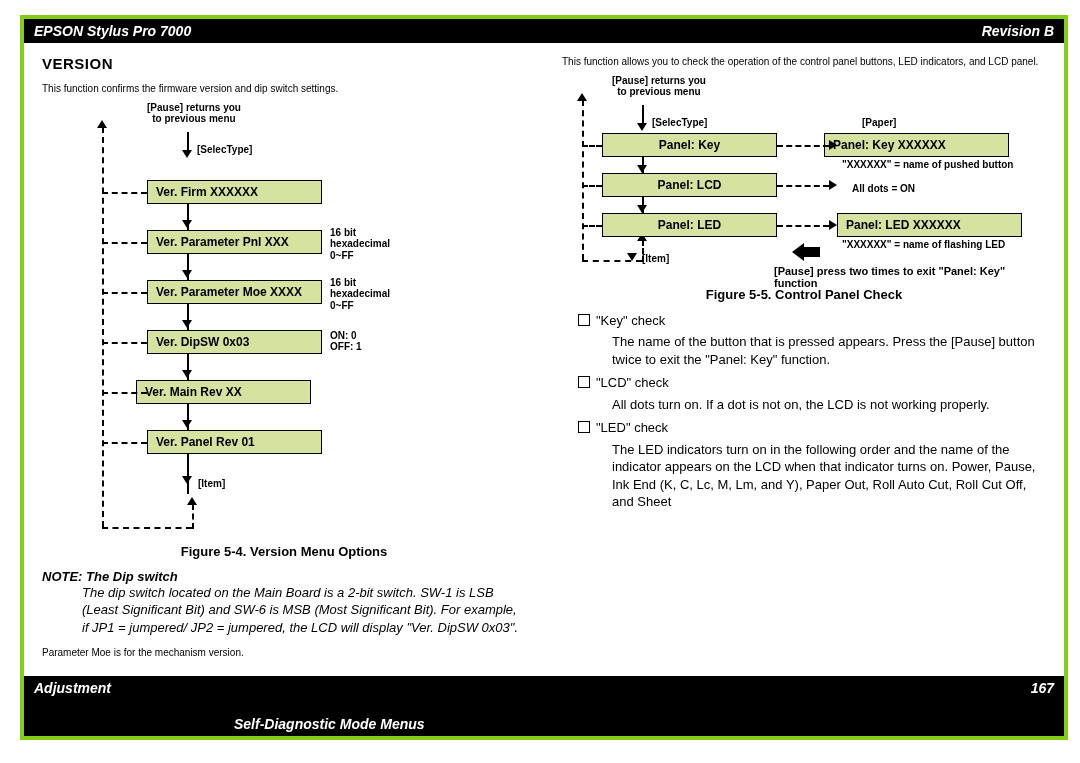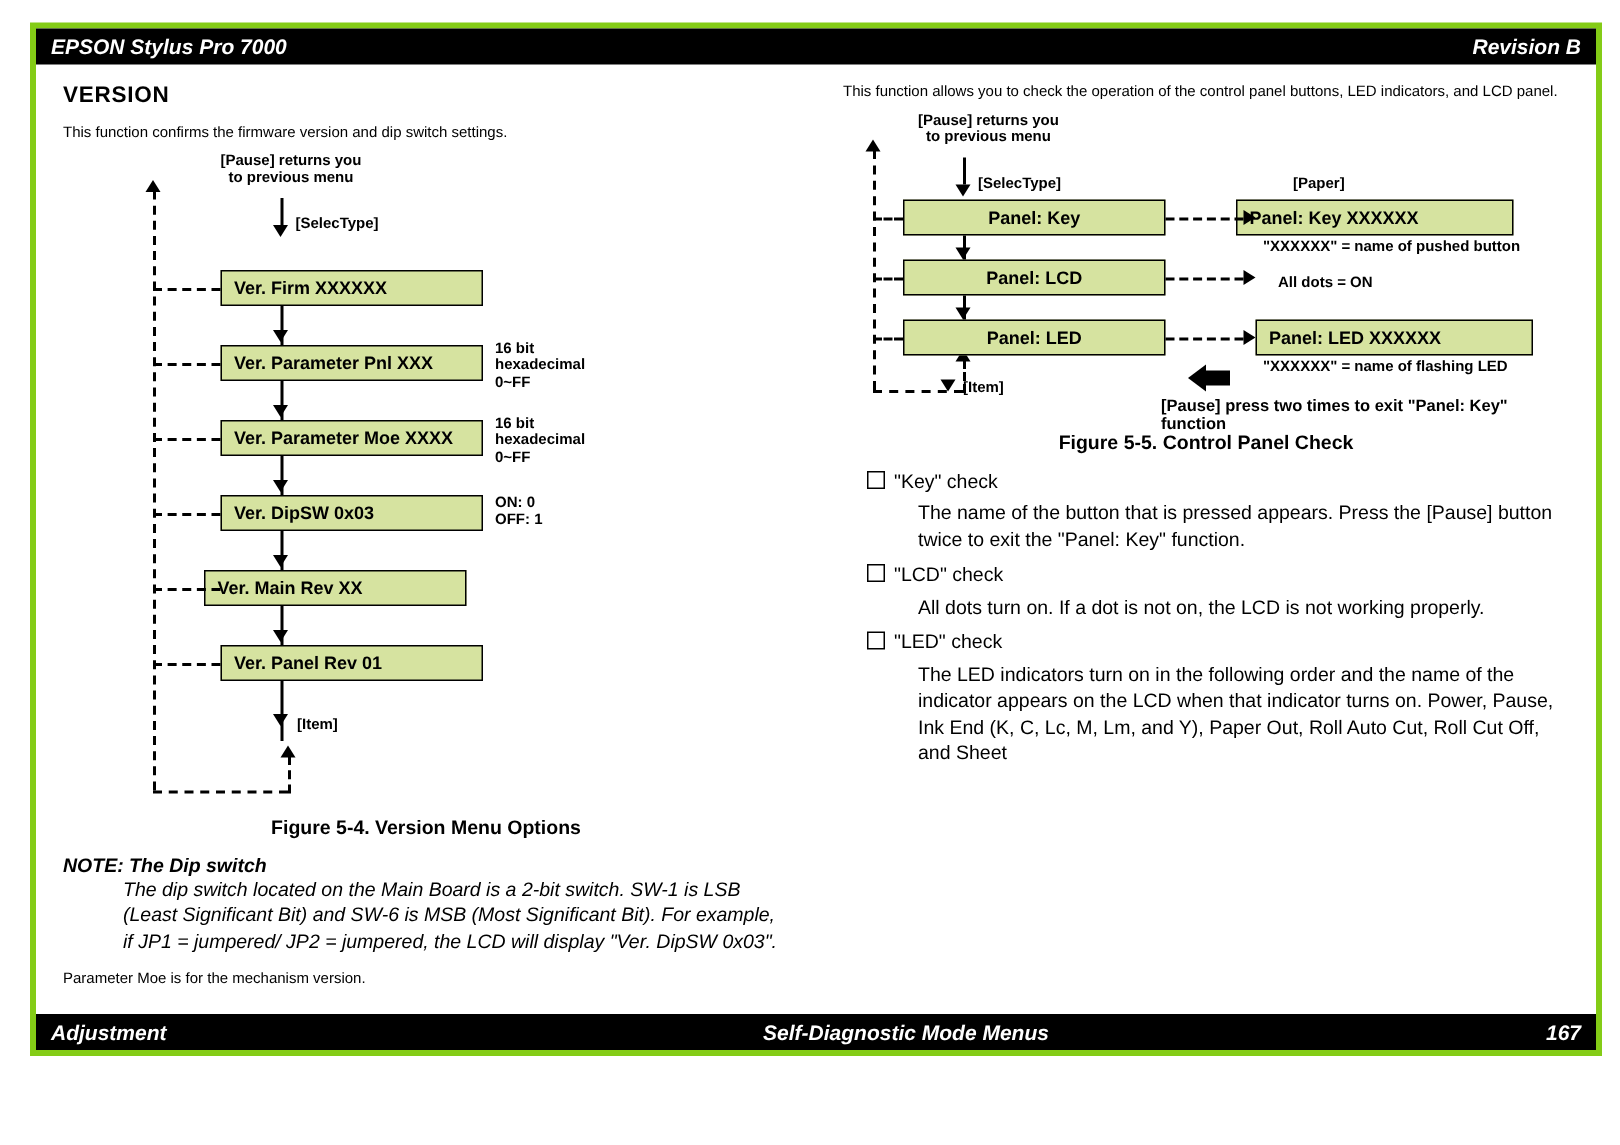--- a/index.html
+++ b/index.html
@@ -21,21 +21,21 @@
 .banner {
   background: #000;
   color: #fff;
   font-weight: bold;
   font-style: italic;
   padding: 4px 10px;
   display: flex;
   justify-content: space-between;
   font-size: 14px;
 }
-.banner.bottom .center { flex:1; text-align:center; }
+.banner.bottom .center { flex:1; text-align:left;margin-top:36px; }
 .banner.bottom .left { width:200px; text-align:left;}
 .banner.bottom .right { width:80px; text-align:right;}
 .content { display:flex; }
 .col { width:50%; padding: 12px 18px 10px 18px; box-sizing:border-box; }
 h2.section {
   font-family: Arial, Helvetica, sans-serif;
   font-size: 15px;
   font-weight: bold;
   letter-spacing: 0.5px;
   margin: 0 0 10px 0;

